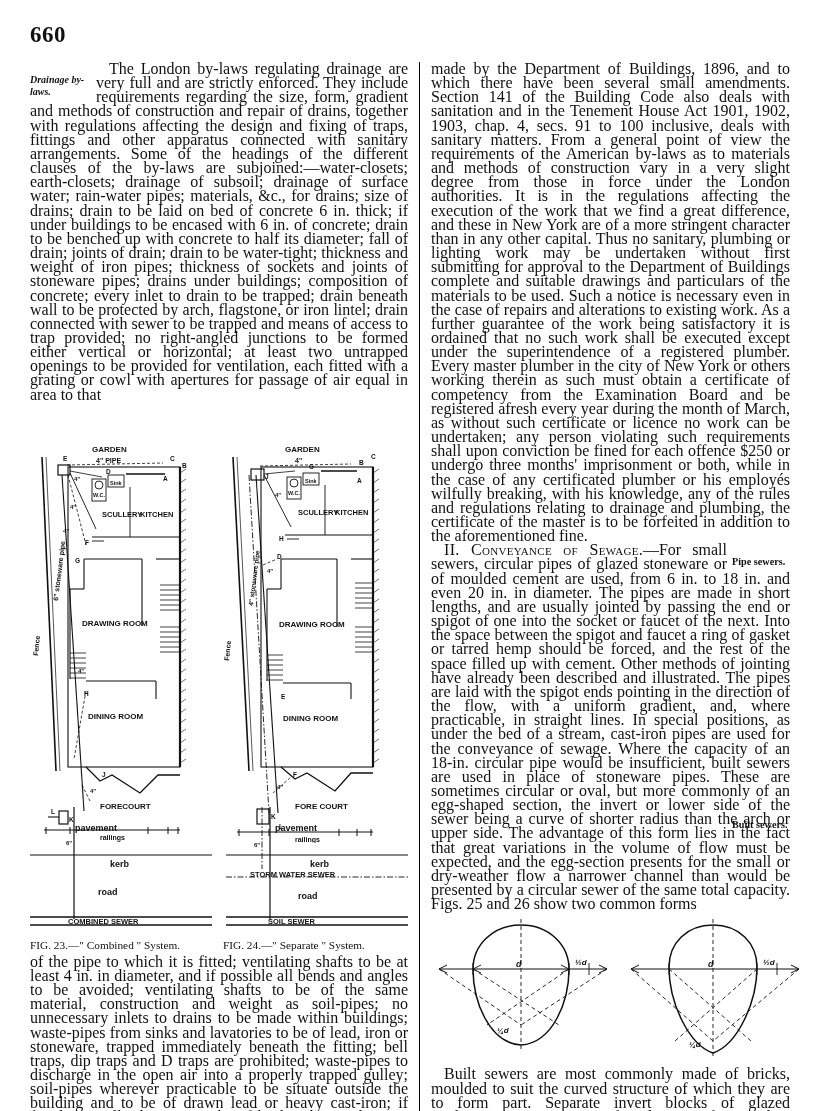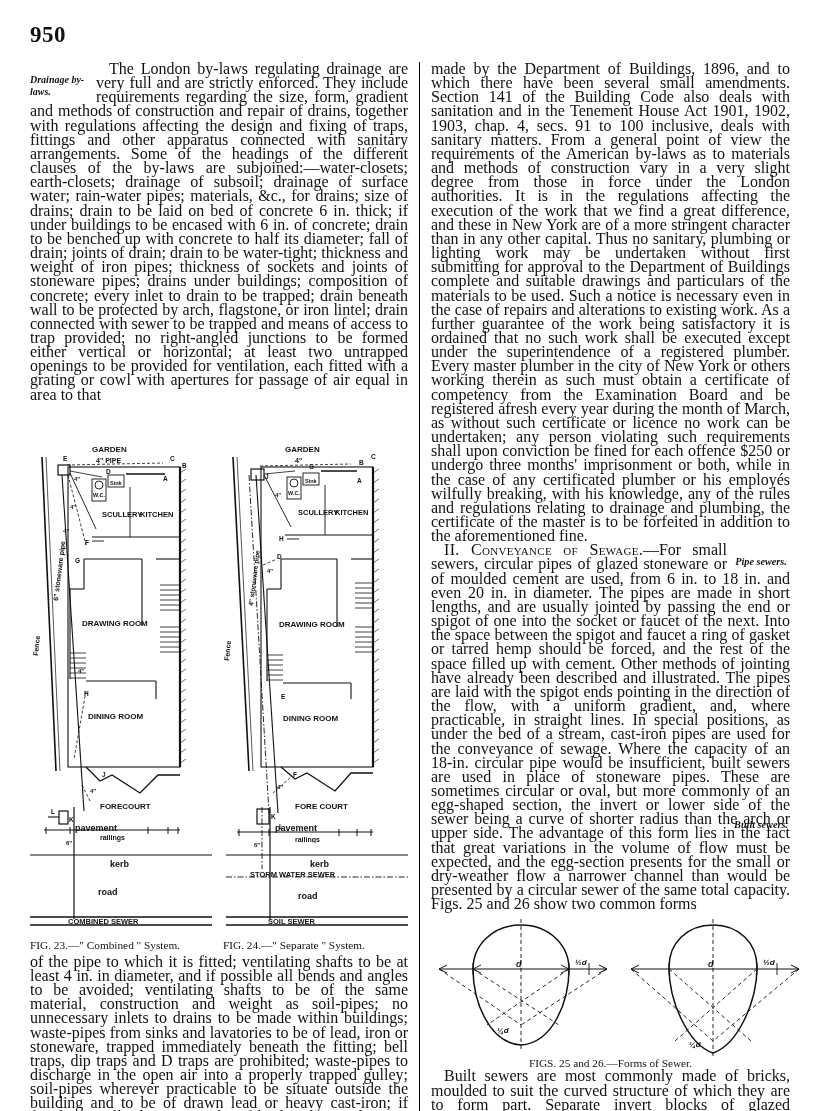--- a/index.html
+++ b/index.html
@@ -87,25 +87,24 @@
     font-style: italic;
     font-size: 10px;
     line-height: 12.4px;
     margin: 12px 4px 0 0;
     text-align: left;
   }
   .sidenote-right {
     float: right;
     width: 58px;
     font-weight: bold;
-    font-style: italic;
     font-size: 10.2px;
     line-height: 12.4px;
     margin: 13px 0 0 5px;
-    text-align: center;
+    text-align: left;
   }
   .smallcaps {
     font-variant: small-caps;
     letter-spacing: 0.3px;
   }
 
   
   .plans {
     margin-top: 7px;
     position: relative;
@@ -152,21 +151,21 @@
     fill: #111;
     font-weight: bold;
   }
 </style>
 </head>
 <body>
 
 <div class="page">
 
   <div class="header">
-    <div class="folio">950</div>
+    <div class="folio">660</div>
   </div>
 
   <div class="columns">
 
     <div class="col col-left">
 
       <div class="sidenote">Drainage by-laws.</div>
       <p class="indent">The London by-laws regulating drainage are very full and are strictly enforced.  They include requirements regarding the size, form, gradient and methods of construction and repair of drains, together with regulations affecting the design and fixing of traps, fittings and other apparatus connected with sanitary arrangements.  Some of the headings of the different clauses of the by-laws are subjoined:—water-closets; earth-closets; drainage of subsoil; drainage of surface water; rain-water pipes; materials, &amp;c., for drains; size of drains; drain to be laid on bed of concrete 6 in. thick; if under buildings to be encased with 6 in. of concrete; drain to be benched up with concrete to half its diameter; fall of drain; joints of drain; drain to be water-tight; thickness and weight of iron pipes; thickness of sockets and joints of stoneware pipes; drains under buildings; composition of concrete; every inlet to drain to be trapped; drain beneath wall to be protected by arch, flagstone, or iron lintel; drain connected with sewer to be trapped and means of access to trap provided; no right-angled junctions to be formed either vertical or horizontal; at least two untrapped openings to be provided for ventilation, each fitted with a grating or cowl with apertures for passage of air equal in area to that</p>
 
       <div class="plans">
@@ -535,18 +534,17 @@
             <text class="lbl" x="332" y="48" font-size="8" font-style="italic">½d</text>
             <line class="ink" x1="282" y1="2" x2="282" y2="140" stroke-width="0.9" stroke-dasharray="4,3"></line>
             <line class="ink" x1="200" y1="52" x2="282" y2="124" stroke-width="0.9" stroke-dasharray="4,3"></line>
             <line class="ink" x1="368" y1="52" x2="282" y2="124" stroke-width="0.9" stroke-dasharray="4,3"></line>
             <line class="ink" x1="238" y1="52" x2="320" y2="124" stroke-width="0.9" stroke-dasharray="4,3"></line>
             <line class="ink" x1="326" y1="52" x2="244" y2="124" stroke-width="0.9" stroke-dasharray="4,3"></line>
             <text class="lbl" x="258" y="130" font-size="8" font-style="italic">¼d</text>
           </g>
         </svg>
       </div>
-      <div class="cap-2526">FIGS. 25 and 26.—Forms of Sewer.</div>
 
       <p class="indent">Built sewers are most commonly made of bricks, moulded to suit the curved structure of which they are to form part. Separate invert blocks of glazed earthenware, terra-cotta or fire-clay are often used in combination with brickwork.  The bricks are laid over a templet made to the section of the sewer, and are grouted with cement.  The thickness of brickwork for sewers over 3 ft. in diameter should not be less than 9 in., but for smaller sewers laid in good ground at depths not exceeding 20 ft. from the surface a thickness of 4½ in. will suffice if well backed up with concrete.  The thickness of brickwork for a</p>
     </div>
   </div>
 </div>
 
 </body></html>

